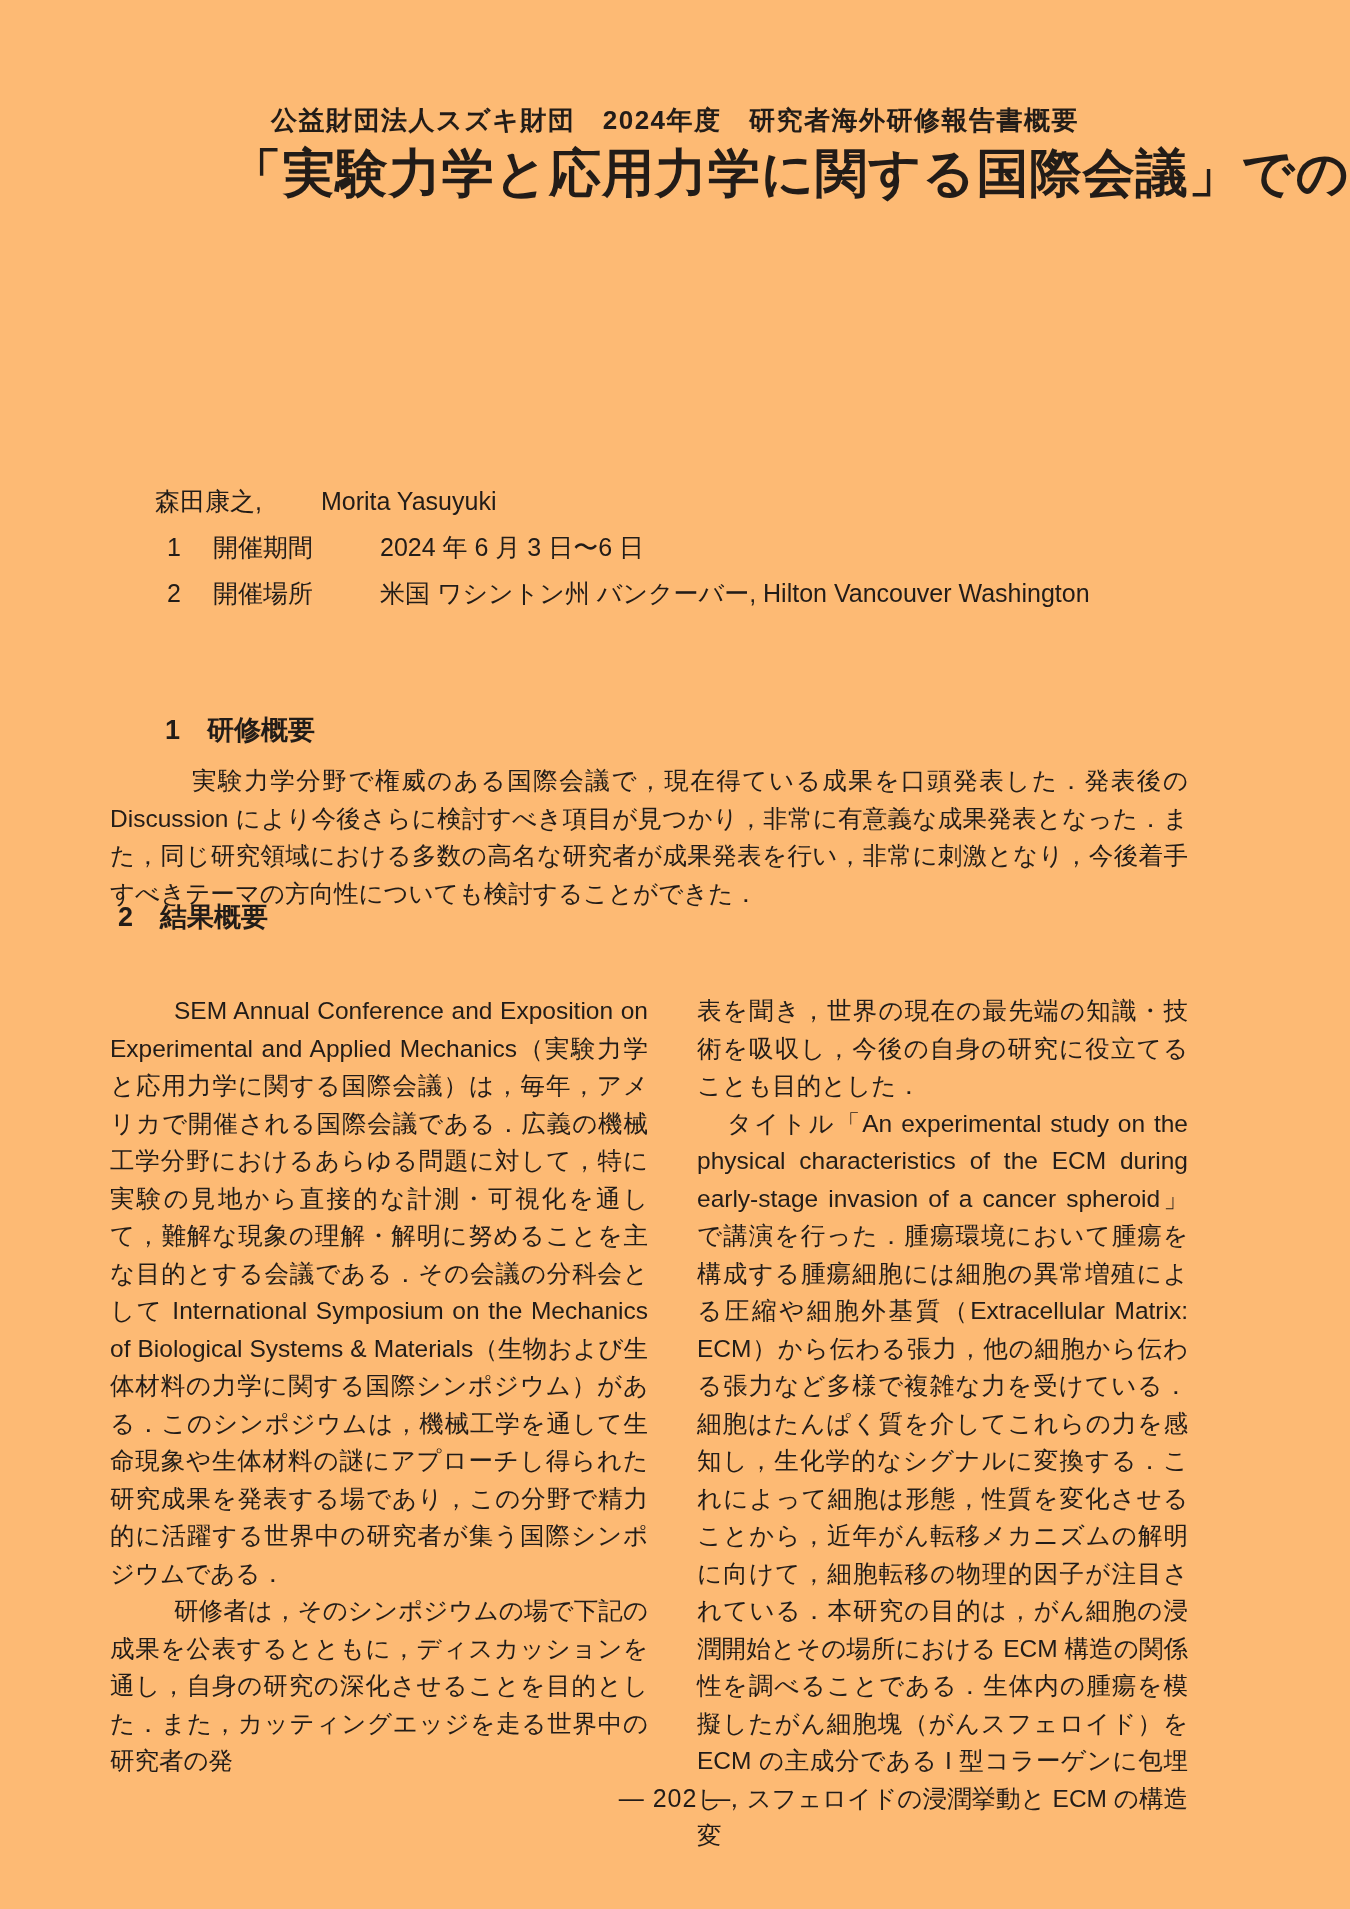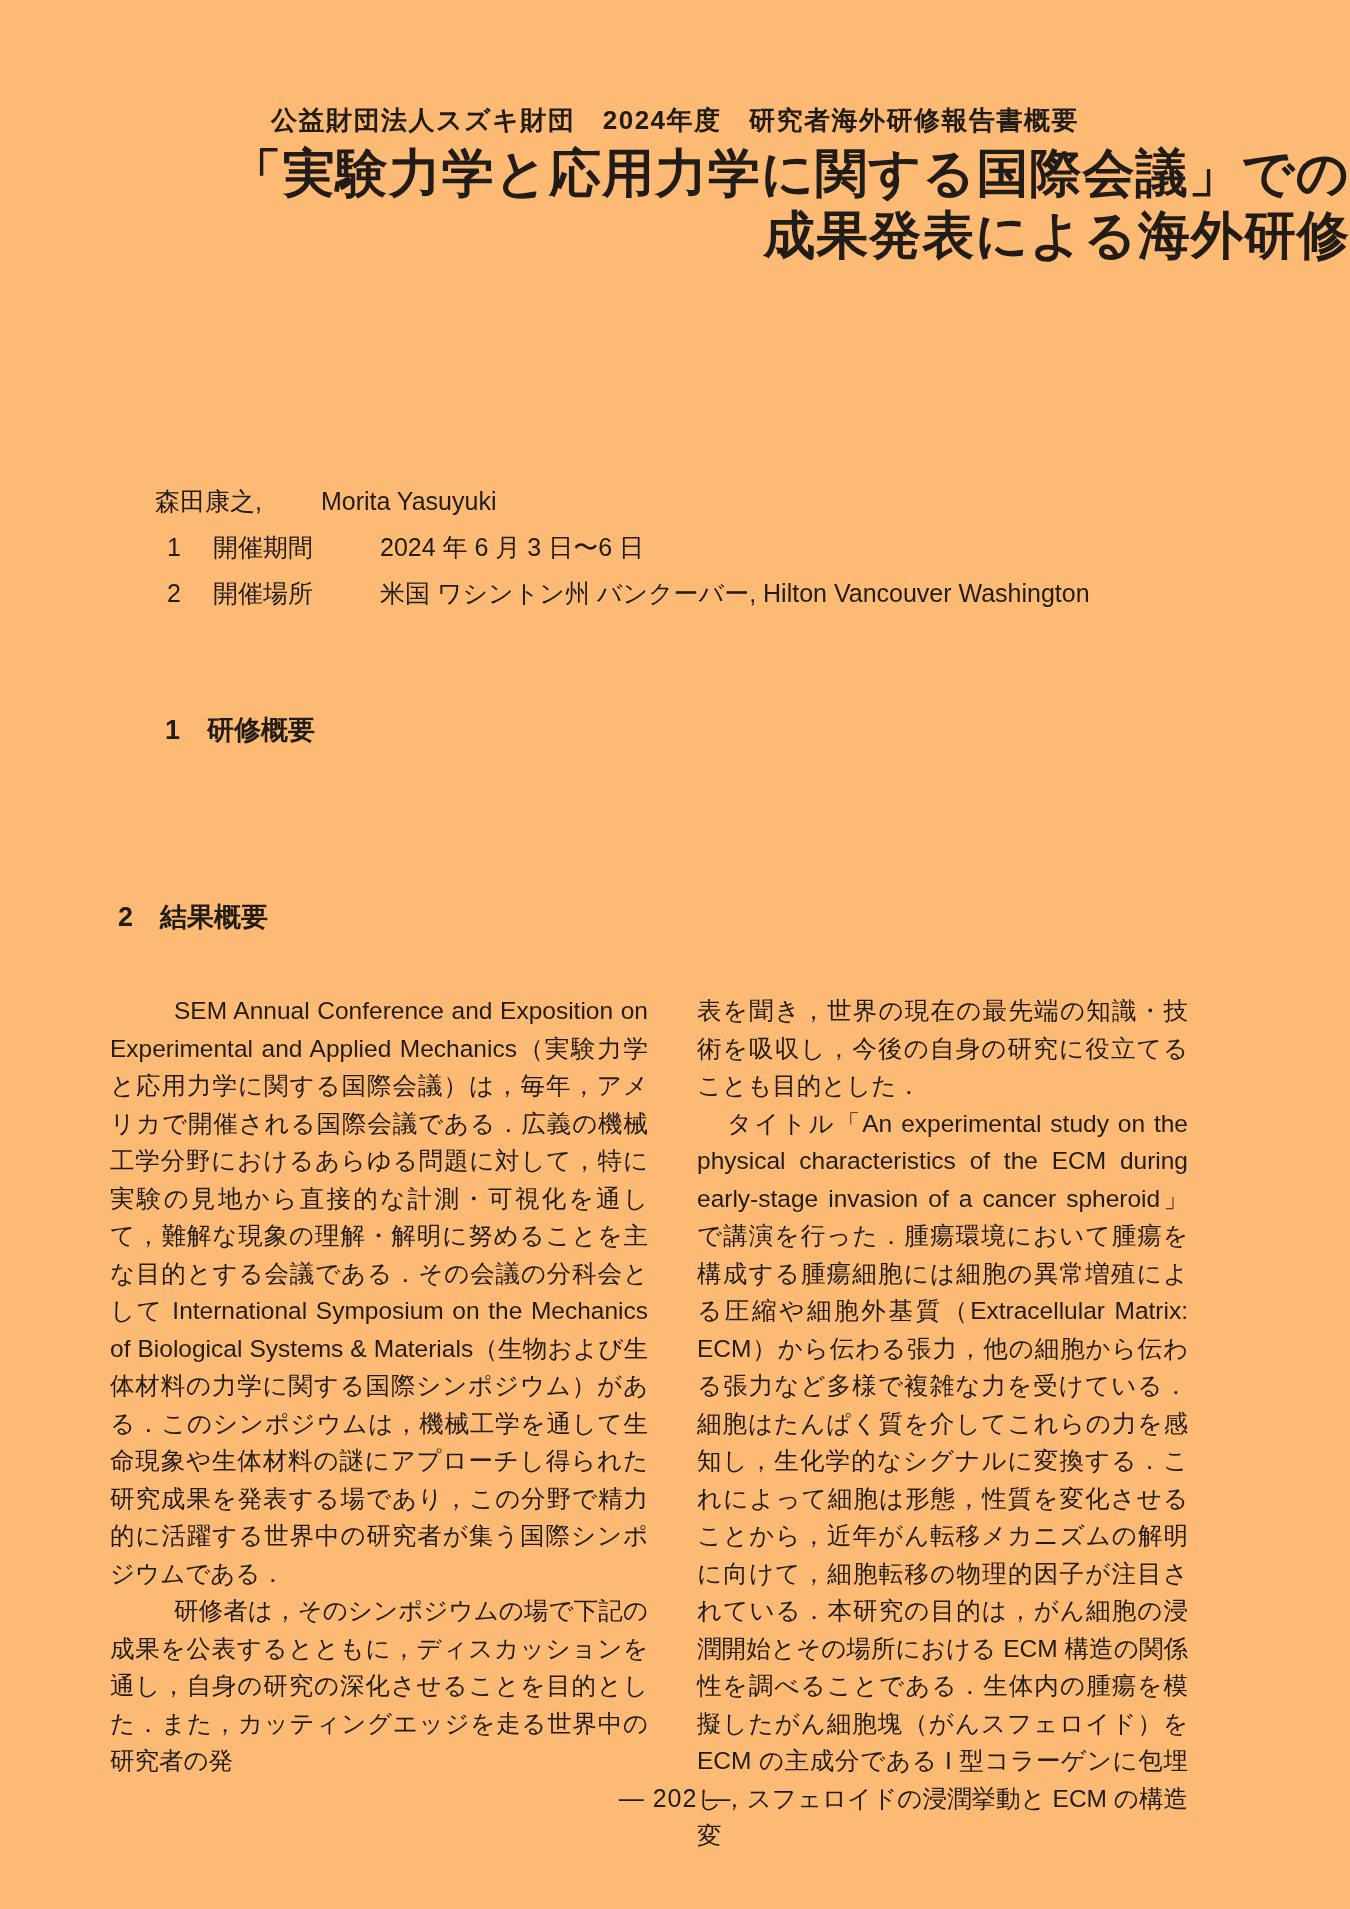--- a/index.html
+++ b/index.html
@@ -113,21 +113,20 @@
 </style>
 </head>
 <body>
 
 <div class="page">
 
   <div class="doc-header">公益財団法人スズキ財団　2024年度　研究者海外研修報告書概要</div>
 
   <h1 class="title-ja">
     <span class="tline">「実験力学と応用力学に関する国際会議」での</span>
-    <span class="tline">成果発表による海外研修</span>
   </h1>
 
 
   <div class="lead">
     <div>
       <span>森田康之,</span>
       <span class="en-sep">Morita Yasuyuki</span>
     </div>
     <div class="meta-row">
       <span>1</span>
@@ -138,20 +137,21 @@
       <span>2</span>
       <span>開催場所</span>
       <span>米国 ワシントン州 バンクーバー, Hilton Vancouver Washington</span>
     </div>
   </div>
 
   <div class="sec-heading h1pos">
     <span>1</span><span class="sec-title">研修概要</span>
   </div>
 
+  <p class="sec1-body">実験力学分野で権威のある国際会議で，現在得ている成果を口頭発表した．発表後の Discussion により今後さらに検討すべき項目が見つかり，非常に有意義な成果発表となった．また，同じ研究領域における多数の高名な研究者が成果発表を行い，非常に刺激となり，今後着手すべきテーマの方向性についても検討することができた．</p>
 
   <div class="sec-heading h2pos">
     <span>2</span><span class="sec-title">結果概要</span>
   </div>
 
   <div class="columns">
     <div class="col col-left">
       <p class="indent-lg">SEM Annual Conference and Exposition on Experimental and Applied Mechanics（実験力学と応用力学に関する国際会議）は，毎年，アメリカで開催される国際会議である．広義の機械工学分野におけるあらゆる問題に対して，特に実験の見地から直接的な計測・可視化を通して，難解な現象の理解・解明に努めることを主な目的とする会議である．その会議の分科会として International Symposium on the Mechanics of Biological Systems &amp; Materials（生物および生体材料の力学に関する国際シンポジウム）がある．このシンポジウムは，機械工学を通して生命現象や生体材料の謎にアプローチし得られた研究成果を発表する場であり，この分野で精力的に活躍する世界中の研究者が集う国際シンポジウムである．</p>
       <p class="indent-lg">研修者は，そのシンポジウムの場で下記の成果を公表するとともに，ディスカッションを通し，自身の研究の深化させることを目的とした．また，カッティングエッジを走る世界中の研究者の発</p>
     </div>

